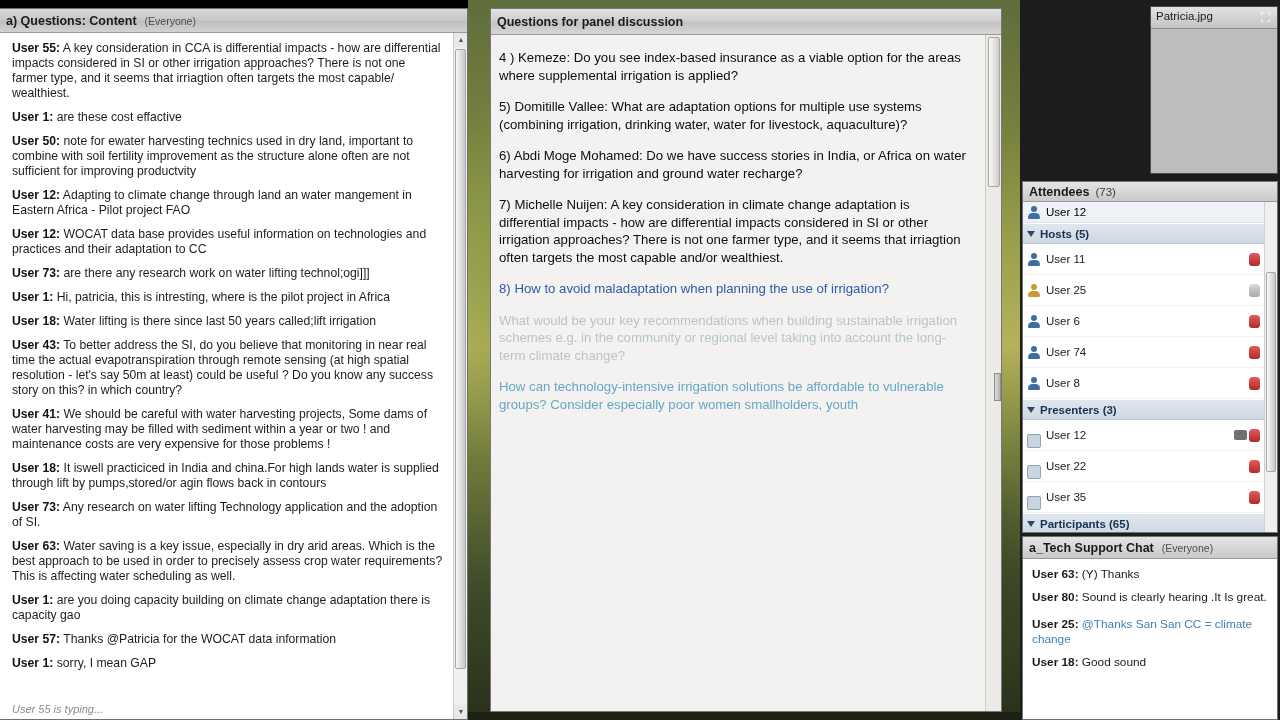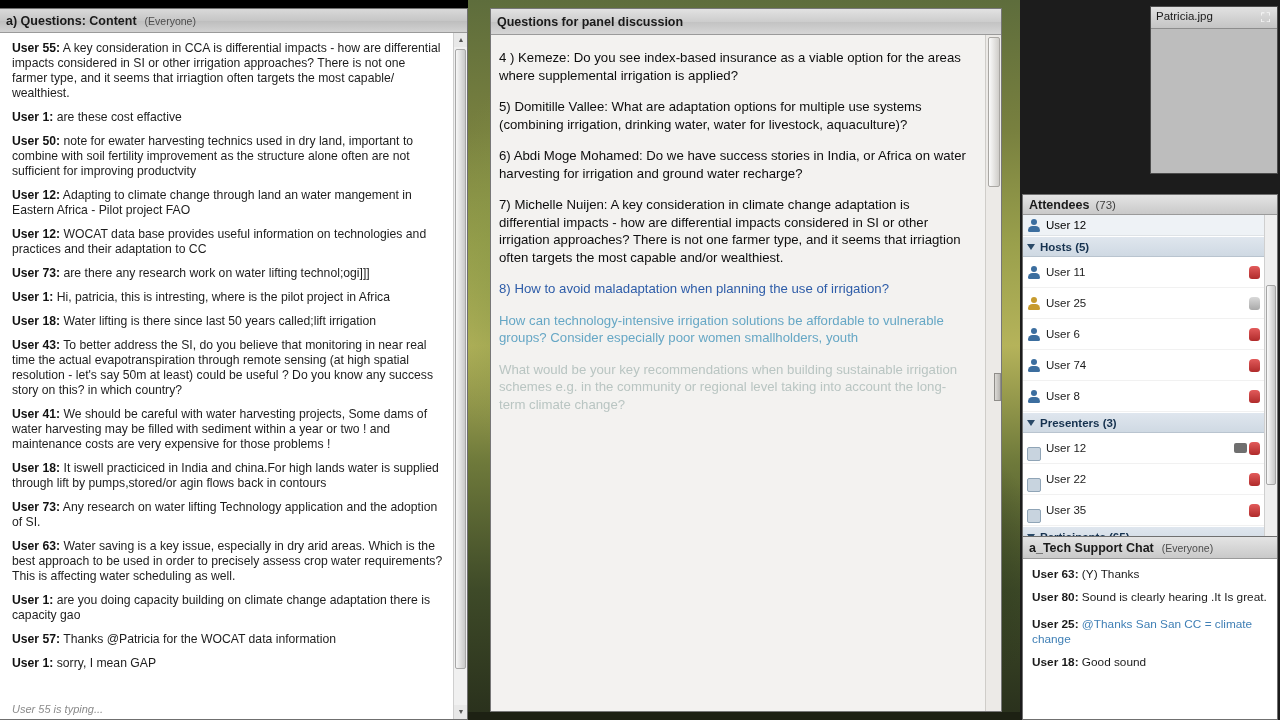--- a/index.html
+++ b/index.html
@@ -214,21 +214,21 @@
   .expand-icon {
     position: absolute;
     right: 4px; top: 3px;
     width: 15px; height: 15px;
     color: #fff; font-size: 13px; line-height: 15px; text-align: center;
   }
 
   
   #attendees {
     position: absolute;
-    left: 1022px; top: 194px;
+    left: 1022px; top: 181px;
     width: 256px; height: 352px;
     background: #f0efed;
     border: 1px solid #707070;
   }
   #attendees .panel-header {
     height: 20px;
     background: linear-gradient(to bottom, #e4e4e4, #c9c9c9);
     font-size: 12px;
   }
   #attendees .panel-header .count { margin-left: 6px; color: #3f3f3f; font-size: 11.5px; }
@@ -395,22 +395,22 @@
     <div class="panel-header">
       <span class="title">Questions for panel discussion</span>
     </div>
     <div class="q-body">
       <div class="q-scrollarea" id="questions-list">
           <div class="q-item ">4 ) Kemeze: Do you see index-based insurance as a viable option for the areas where supplemental irrigation is applied?</div>
           <div class="q-item ">5) Domitille Vallee: What are adaptation options for multiple use systems (combining irrigation, drinking water, water for livestock, aquaculture)?</div>
           <div class="q-item ">6) Abdi Moge Mohamed: Do we have success stories in India, or Africa on water harvesting for irrigation and ground water recharge?</div>
           <div class="q-item ">7) Michelle Nuijen: A key consideration in climate change adaptation is differential impacts - how are differential impacts considered in SI or other irrigation approaches? There is not one farmer type, and it seems that irriagtion often targets the most capable and/or wealthiest.</div>
           <div class="q-item blue">8) How to avoid maladaptation when planning the use of irrigation?</div>
+          <div class="q-item faded">What would be your key recommendations when building sustainable irrigation schemes e.g. in the community or regional level taking into account the long-term climate change?</div>
           <div class="q-item link">How can technology-intensive irrigation solutions be affordable to vulnerable groups? Consider especially poor women smallholders, youth</div>
-          <div class="q-item faded">What would be your key recommendations when building sustainable irrigation schemes e.g. in the community or regional level taking into account the long-term climate change?</div>
         </div>
       <div class="q-scroll">
         <div class="thumb" style="top:2px;height:150px;"></div>
       </div>
       <div class="q-handle"></div>
     </div>
   </div>
 
   <div id="right-col"></div>
 

